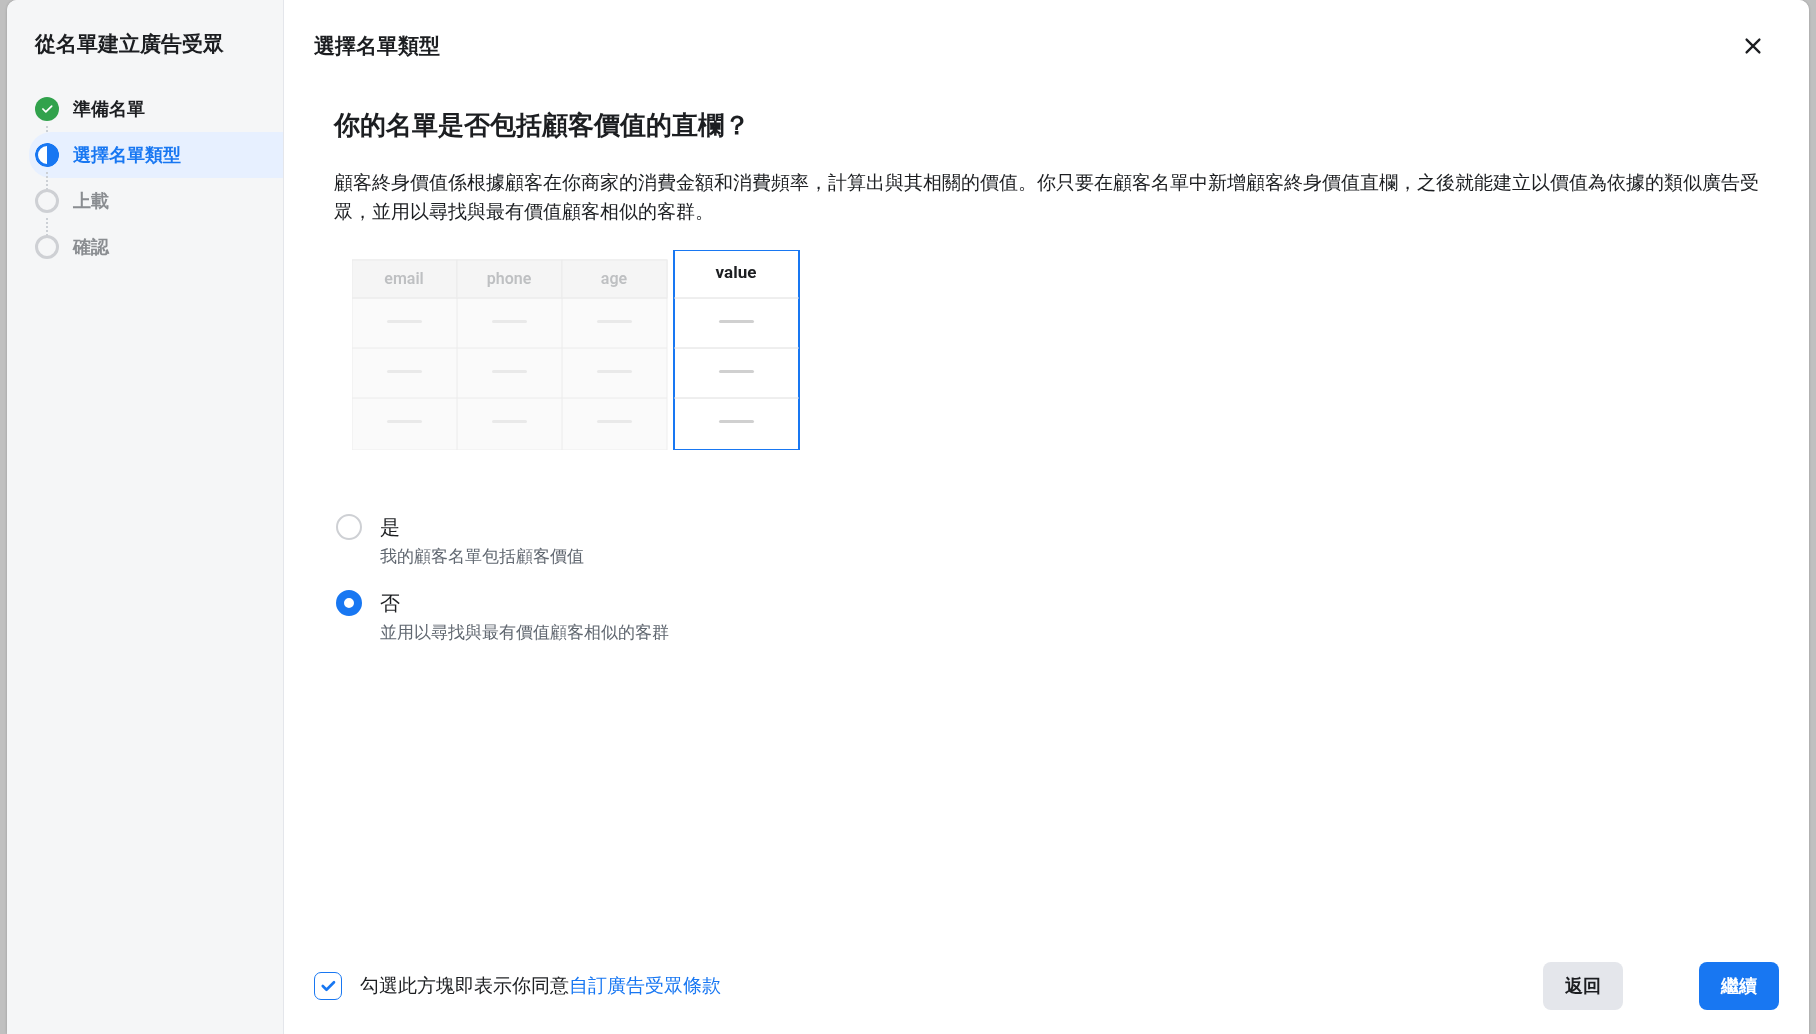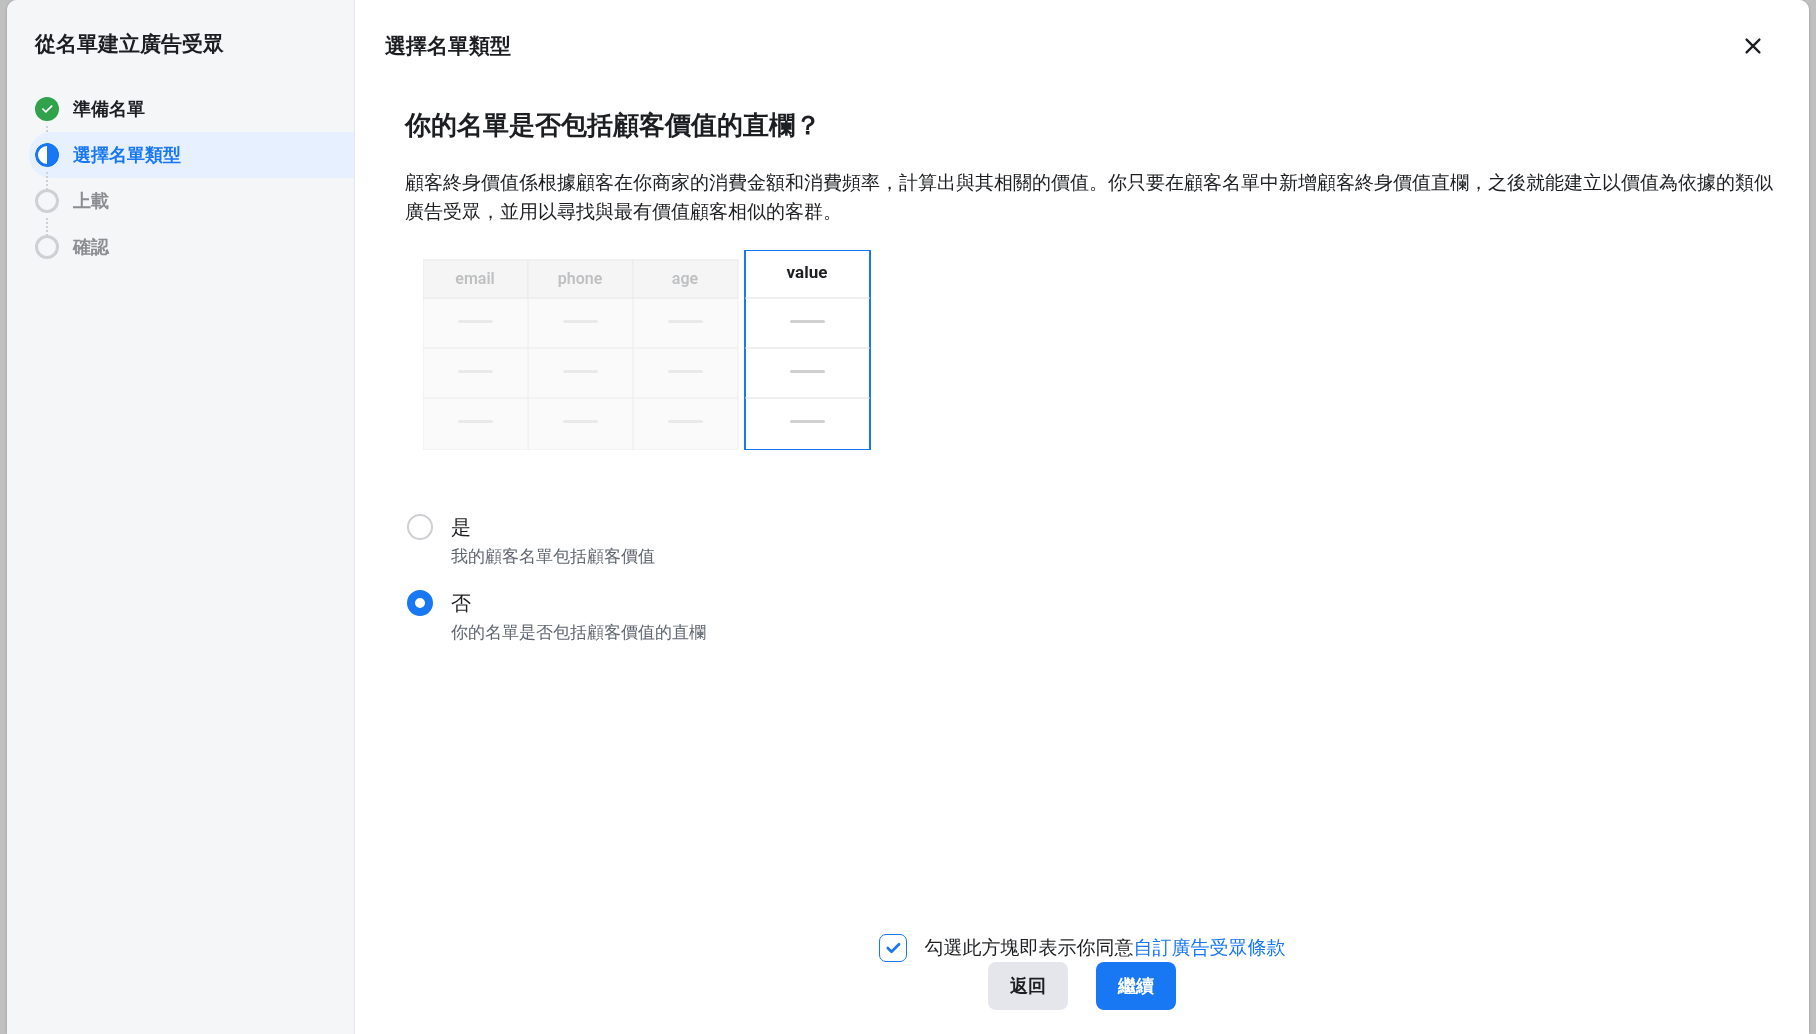--- a/index.html
+++ b/index.html
@@ -23,21 +23,21 @@
       right: 7px;
       bottom: 0;
       background: #f5f6f7;
       border-radius: 10px 10px 0 0;
       display: flex;
       overflow: hidden;
       box-shadow: 0 0 3px rgba(0,0,0,0.2);
     }
     
     .sidebar {
-      width: 348px;
+      width: 277px;
       background: #f5f6f7;
       border-right: 1px solid #e4e6eb;
       padding: 30px 0 0 0;
       flex-shrink: 0;
     }
     
     .sidebar-title {
       font-size: 21px;
       font-weight: 700;
       color: #1c1e21;
@@ -245,21 +245,20 @@
       font-size: 17px;
       color: #606770;
       text-align: right;
     }
     
     .footer {
       display: flex;
       justify-content: space-between;
       align-items: center;
       padding: 20px 30px 24px 30px;
-      flex-direction: column;
     }
     
     .footer-left {
       display: flex;
       align-items: center;
     }
     
     .checkbox {
       width: 28px;
       height: 28px;
@@ -303,20 +302,21 @@
     }
     
     .btn-secondary {
       background: #e4e6eb;
       color: #1c1e21;
     }
     
     .btn-primary {
       background: #1877f2;
       color: #fff;
+      margin-left: 48px;
     }
   </style>
 </head>
 <body>
 
 <div class="modal-container">
 
   <aside class="sidebar">
     <h1 class="sidebar-title">從名單建立廣告受眾</h1>
     <div class="step-list">
@@ -413,21 +413,21 @@
           <div class="radio-circle unchecked"></div>
           <div class="radio-content">
             <div class="radio-label">是</div>
             <div class="radio-description">我的顧客名單包括顧客價值</div>
           </div>
         </label>
         <label class="radio-option">
           <div class="radio-circle checked"></div>
           <div class="radio-content">
             <div class="radio-label">否</div>
-            <div class="radio-description">你的名單是否包括顧客價值的直欄</div>
+            <div class="radio-description">並用以尋找與最有價值顧客相似的客群</div>
           </div>
         </label>
       </div>
     </div>
 
     <div class="footer">
       <div class="footer-left">
         <div class="checkbox">
           <svg viewBox="0 0 24 24" fill="none">
             <path d="M5 12l5 5L20 7" stroke="#1877f2" stroke-width="3.5" stroke-linecap="round" stroke-linejoin="round"></path>

